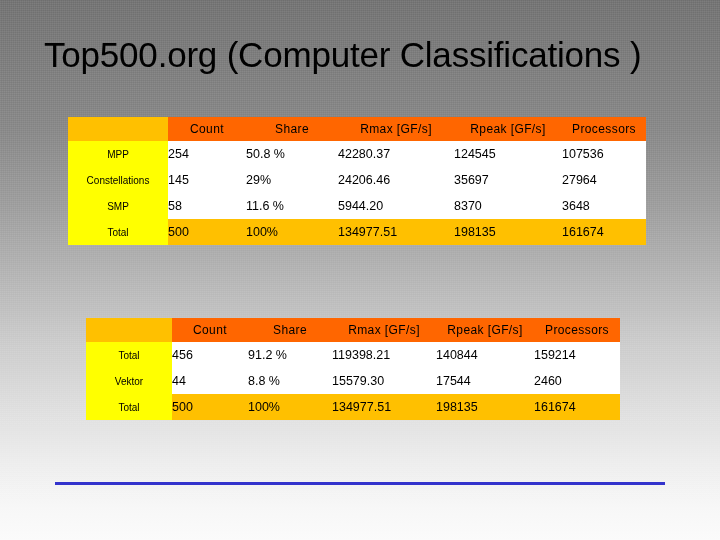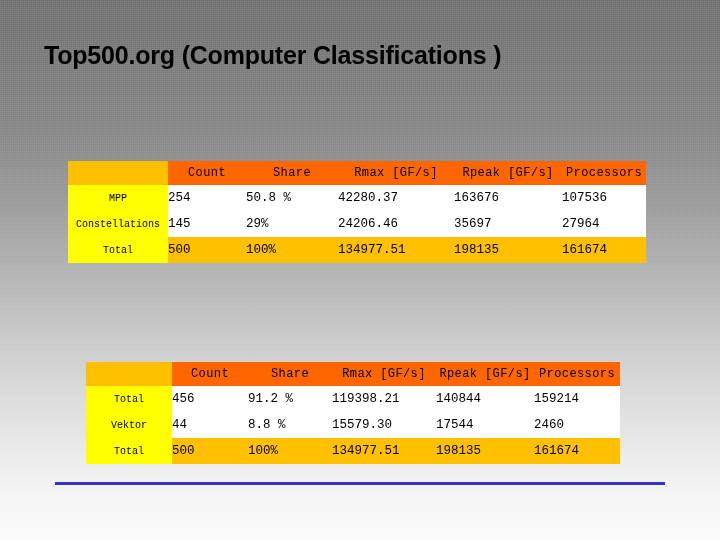--- a/index.html
+++ b/index.html
@@ -32,36 +32,35 @@
         #fbfbfb 100%);
     box-sizing: border-box;
   }
 
   
   #title {
     position: absolute;
     left: 44px;
     top: 31px;
     width: 640px;
-    font-size: 25px;
+    font-size: 35px;
     line-height: 48px;
     color: #000000;
-    font-weight: 700;
+    font-weight: 400;
     letter-spacing: -0.2px;
     white-space: nowrap;
   }
 
   
   .slide-table {
     position: absolute;
     border-collapse: collapse;
     table-layout: fixed;
     color: #000000;
-    font-family: Liberation Mono, monospace;
-    margin-top: 44px;
+    font-family: Liberation Sans, sans-serif;
   }
   .slide-table td, .slide-table th {
     padding: 0;
     margin: 0;
     border: 0;
     vertical-align: middle;
     font-weight: normal;
   }
   .hdr-corner {
     background: #FFC000;
@@ -141,30 +140,38 @@
           <td class="hdr-cell" style="width: 92px;">Share</td>
           <td class="hdr-cell" style="width: 116px;">Rmax [GF/s]</td>
           <td class="hdr-cell" style="width: 108px;">Rpeak [GF/s]</td>
           <td class="hdr-cell" style="width: 84px;">Processors</td>
         </tr>
         <tr>
           <td class="rowlabel">MPP</td>
           <td class="datacell">254</td>
           <td class="datacell">50.8 %</td>
           <td class="datacell">42280.37</td>
-          <td class="datacell">163676</td>
+          <td class="datacell">124545</td>
           <td class="datacell">107536</td>
         </tr>
         <tr>
           <td class="rowlabel">Constellations</td>
           <td class="datacell">145</td>
           <td class="datacell">29%</td>
           <td class="datacell">24206.46</td>
           <td class="datacell">35697</td>
           <td class="datacell">27964</td>
+        </tr>
+        <tr>
+          <td class="rowlabel">SMP</td>
+          <td class="datacell">58</td>
+          <td class="datacell">11.6 %</td>
+          <td class="datacell">5944.20</td>
+          <td class="datacell">8370</td>
+          <td class="datacell">3648</td>
         </tr>
         <tr class="total">
           <td class="rowlabel">Total</td>
           <td class="datacell">500</td>
           <td class="datacell">100%</td>
           <td class="datacell">134977.51</td>
           <td class="datacell">198135</td>
           <td class="datacell">161674</td>
         </tr>
       </tbody>

